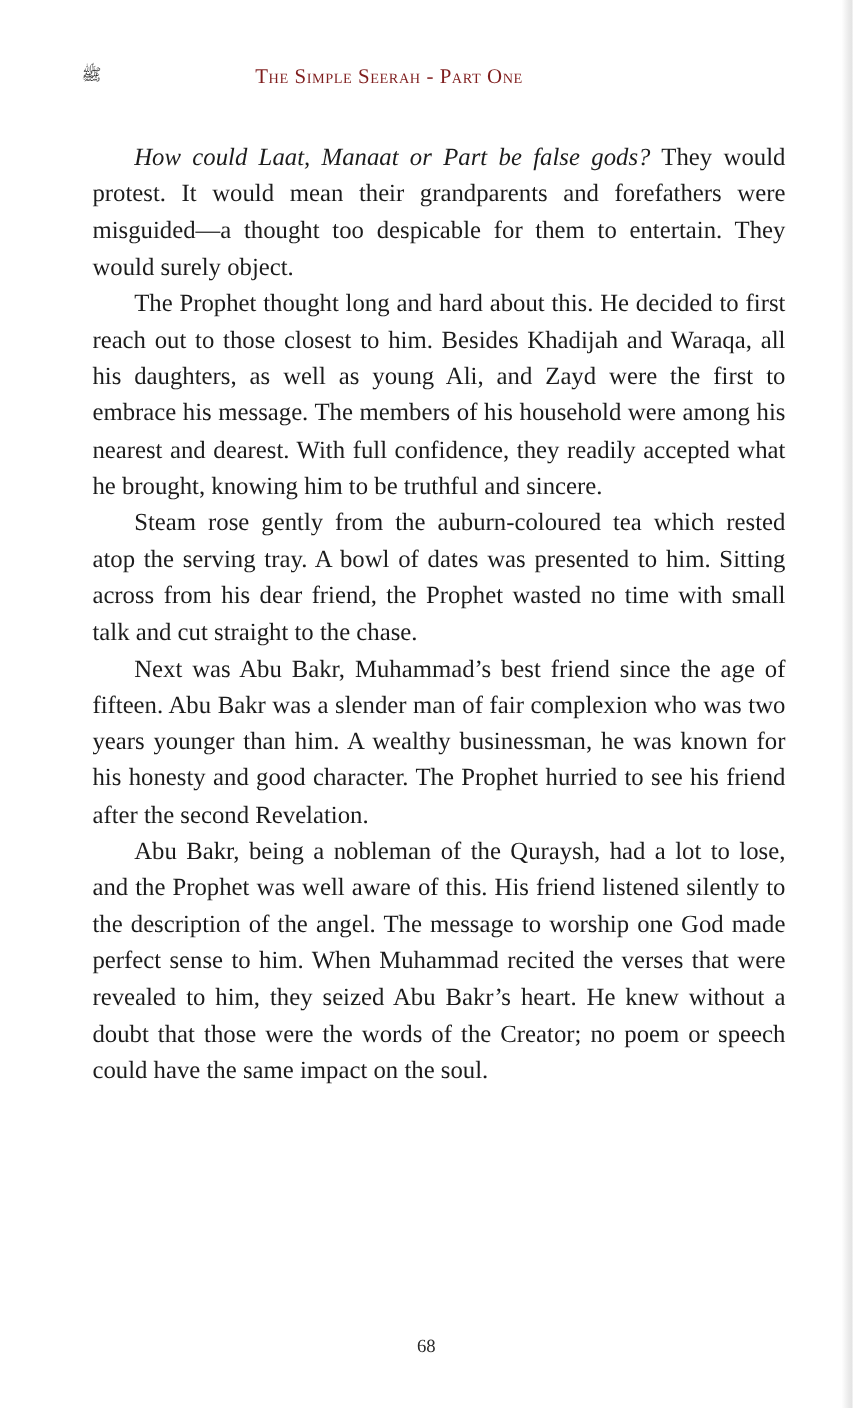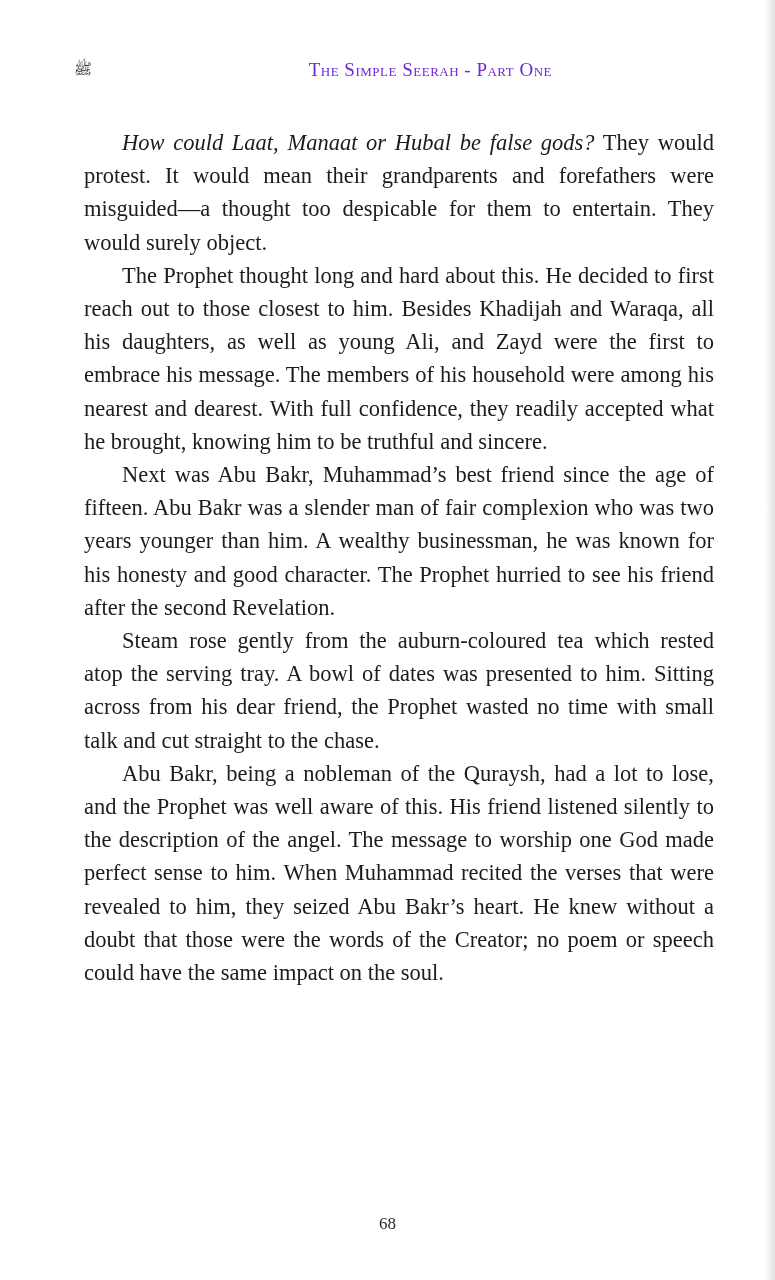--- a/index.html
+++ b/index.html
@@ -13,23 +13,22 @@
   }
   .header {
     position: absolute; top: 52px; left: 0; width: 775px; height: 40px;
   }
   .ornament {
     position: absolute; left: 74px; top: 8px; width: 18px; height: 18px;
     font-size: 15px; line-height: 18px; color: #222; text-align: center;
   }
   .running-title {
     position: absolute; left: 232px; top: 7px; width: 320px;
-    font-size: 19px; font-variant: small-caps; letter-spacing: 0.5px; color: #6d28d9;
+    font-size: 19px; font-variant: small-caps; letter-spacing: 0.5px; color: #7f1d1d;
     white-space: nowrap;
-    text-align: right;
   }
   .body-text {
     position: absolute; left: 84px; top: 126px; width: 630px;
   }
   .para {
     margin: 0; font-size: 22.5px; line-height: 33.2px; text-align: justify;
     text-indent: 38px;
   }
   .para .ital { font-style: italic; }
   .page-number {
@@ -41,20 +40,20 @@
 <body>
 
 <div class="edge"></div>
 
 <div class="header">
   <div class="ornament">ﷺ</div>
   <div class="running-title">The Simple Seerah - Part One</div>
 </div>
 
 <div class="body-text">
-  <p class="para"><span class="ital">How could Laat, Manaat or Hubal be false gods?</span><span> They would protest. It would mean their grandparents and forefathers were misguided—a thought too despicable for them to entertain. They would surely object.</span></p>
+  <p class="para"><span class="ital">How could Laat, Manaat or Part be false gods?</span><span> They would protest. It would mean their grandparents and forefathers were misguided—a thought too despicable for them to entertain. They would surely object.</span></p>
   <p class="para"><span>The Prophet thought long and hard about this. He decided to first reach out to those closest to him. Besides Khadijah and Waraqa, all his daughters, as well as young Ali, and Zayd were the first to embrace his message. The members of his household were among his nearest and dearest. With full confidence, they readily accepted what he brought, knowing him to be truthful and sincere.</span></p>
+  <p class="para"><span>Steam rose gently from the auburn-coloured tea which rested atop the serving tray. A bowl of dates was presented to him. Sitting across from his dear friend, the Prophet wasted no time with small talk and cut straight to the chase.</span></p>
   <p class="para"><span>Next was Abu Bakr, Muhammad’s best friend since the age of fifteen. Abu Bakr was a slender man of fair complexion who was two years younger than him. A wealthy businessman, he was known for his honesty and good character. The Prophet hurried to see his friend after the second Revelation.</span></p>
-  <p class="para"><span>Steam rose gently from the auburn-coloured tea which rested atop the serving tray. A bowl of dates was presented to him. Sitting across from his dear friend, the Prophet wasted no time with small talk and cut straight to the chase.</span></p>
   <p class="para"><span>Abu Bakr, being a nobleman of the Quraysh, had a lot to lose, and the Prophet was well aware of this. His friend listened silently to the description of the angel. The message to worship one God made perfect sense to him. When Muhammad recited the verses that were revealed to him, they seized Abu Bakr’s heart. He knew without a doubt that those were the words of the Creator; no poem or speech could have the same impact on the soul.</span></p>
 </div>
 
 <div class="page-number">68</div>
 
 </body></html>

